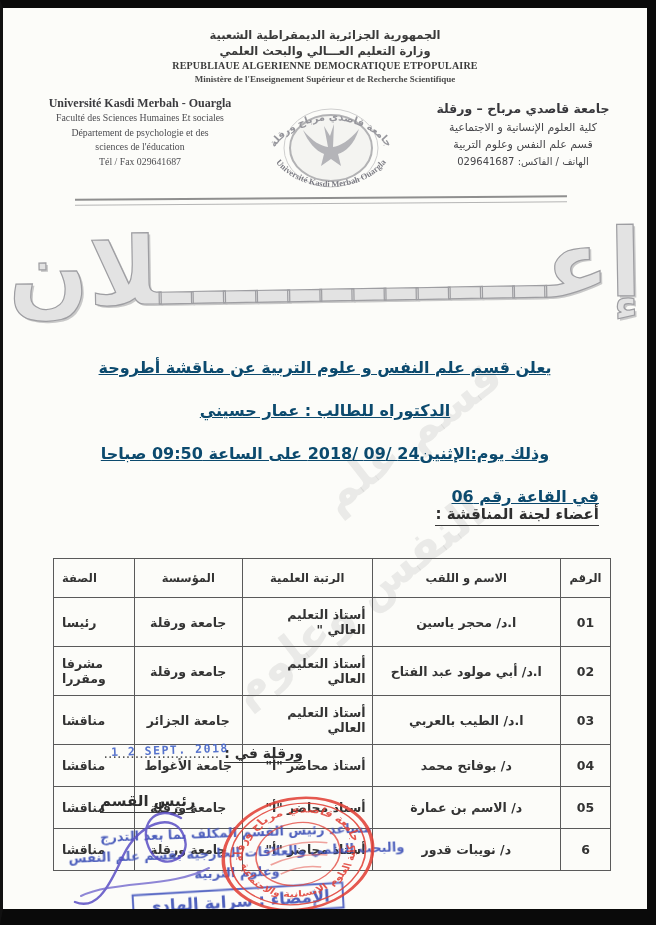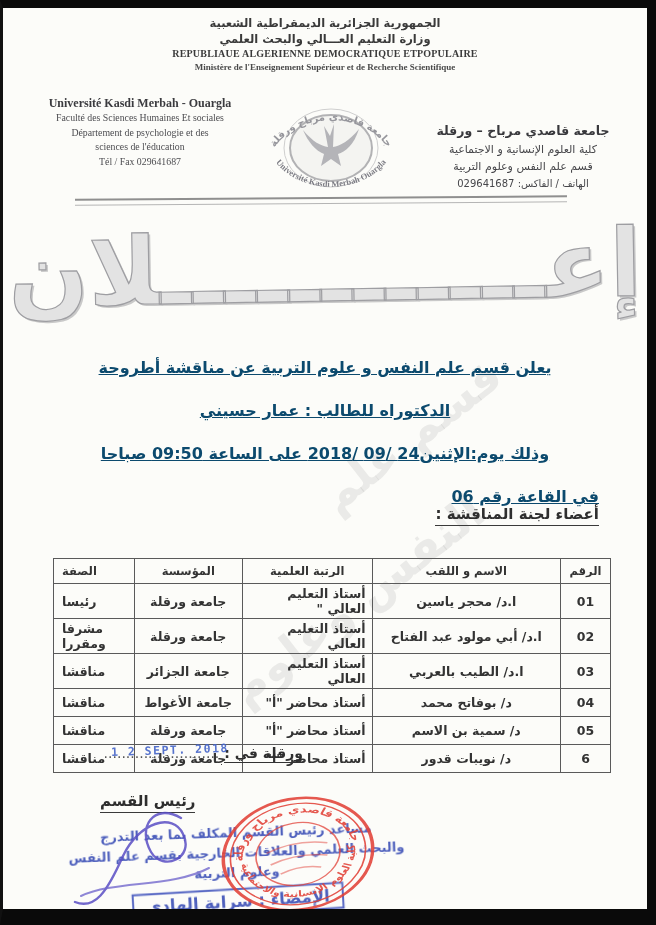--- a/index.html
+++ b/index.html
@@ -5,48 +5,48 @@
   html,body{margin:0;padding:0;background:#888;}
   .page{
     position:relative; width:656px; height:925px; margin:0 auto;
     background:#fcfcf9; overflow:hidden; box-sizing:border-box;
     border-top:8px solid #0a0a0a; border-right:9px solid #0a0a0a;
     border-bottom:16px solid #0a0a0a; border-left:3px solid #111;
     font-family:"DejaVu Sans", sans-serif; color:#2e2e2e;
   }
   .abs{position:absolute;}
   
-  .hdr-center{top:8px; left:0; right:0; text-align:center; line-height:1.35;}
+  .hdr-center{top:20px; left:0; right:0; text-align:center; line-height:1.35;}
   .hdr-ar{font-size:11.5px; font-weight:bold; color:#3a3a3a; direction:rtl;}
   .hdr-fr1{font-family:"Liberation Serif", serif; font-size:10px; font-weight:bold; color:#3a3a3a; letter-spacing:.2px;}
   .hdr-fr2{font-family:"Liberation Serif", serif; font-size:9px; font-weight:bold; color:#4a4a4a;}
   .blk-left{top:88px; left:18px; width:238px; text-align:center; color:#4c4c50;}
   .blk-left .l1{font-family:"Liberation Serif", serif; font-size:12px; font-weight:bold; color:#3b3b3f;}
   .blk-left .ln{font-family:Liberation Serif, serif; font-size:9.8px; line-height:1.5;}
-  .blk-right{top:92px; right:14px; width:220px; text-align:center; direction:rtl; color:#46464a;margin-top:22px;}
+  .blk-right{top:92px; right:14px; width:220px; text-align:center; direction:rtl; color:#46464a;}
   .blk-right .l1{font-size:12.5px; font-weight:bold; color:#38383c; line-height:1.5;}
   .blk-right .ln{font-size:11px; line-height:1.55;}
   .blk-right .l4{font-size:10px; line-height:1.7;}
   .seal{top:88px; left:242px; width:172px; height:108px;}
   .divider{top:189px; left:72px; width:492px; height:4px;
     border-top:2px solid #8f8f8f; border-bottom:1px solid #b5b5b5; transform:rotate(-.4deg);}
   
   .big-title{top:196px; left:0; right:0; height:138px; text-align:center; direction:rtl;
     font-size:94px; font-weight:bold; color:#e3e3e3; line-height:130px;
     -webkit-text-stroke:1.2px #9e9ea2; text-shadow:2px 2px 0 #c9c9c9; transform:rotate(-1deg);}
   
   .body-text{top:338px; left:34px; right:34px; direction:rtl; text-align:center;
     font-size:16px; font-weight:bold; color:#0c4a6e; line-height:43px;text-decoration:underline;}
   .body-text .l4{text-align:right; padding-right:14px;}
   .committee{top:497px; right:48px; direction:rtl; font-size:15px; font-weight:bold;
     color:#2f2f2f; border-bottom:1.5px solid #3a3a3a; padding-bottom:2px;}
   
   .tbl{top:550px; left:50px; width:558px; direction:rtl; border-collapse:collapse;
     font-size:12.5px; font-weight:600; color:#333;}
-  .tbl th,.tbl td{border:1px solid #5a5a5a; padding:2px 6px; height:23px;}
+  .tbl th,.tbl td{border:1px solid #5a5a5a; padding:9px 6px; height:23px;}
   .tbl th{font-size:11.5px; font-weight:bold; height:20px;}
   .tbl .c-num{width:38px; text-align:center;}
   .tbl .c-name{width:202px; text-align:center;}
   .tbl .c-rank{width:132px; }
   .tbl .c-inst{width:104px; text-align:center;margin-left:36px;}
   .tbl .c-role{width:70px; text-align:left; padding-left:8px;}
   
   .place-date{top:737px; left:70px; direction:rtl; font-size:14px; font-weight:bold; color:#2f2f2f; width:230px;}
   .place-date .lbl{border-bottom:1.5px solid #333; padding-bottom:1px;}
   .place-date .dots{letter-spacing:2px; color:#555; font-weight:normal;}
@@ -158,21 +158,21 @@
       </tr>
       <tr>
         <td class="c-num">04</td>
         <td class="c-name">د/ بوفاتح محمد</td>
         <td class="c-rank">أستاذ محاضر "أ"</td>
         <td class="c-inst">جامعة الأغواط</td>
         <td class="c-role">مناقشا</td>
       </tr>
       <tr>
         <td class="c-num">05</td>
-        <td class="c-name">د/ سمية بن الاسم</td>
+        <td class="c-name">د/ الاسم بن عمارة</td>
         <td class="c-rank">أستاذ محاضر "أ"</td>
         <td class="c-inst">جامعة ورقلة</td>
         <td class="c-role">مناقشا</td>
       </tr>
       <tr>
         <td class="c-num">6</td>
         <td class="c-name">د/ نويبات قدور</td>
         <td class="c-rank">أستاذ محاضر "أ"</td>
         <td class="c-inst">جامعة ورقلة</td>
         <td class="c-role">مناقشا</td>

